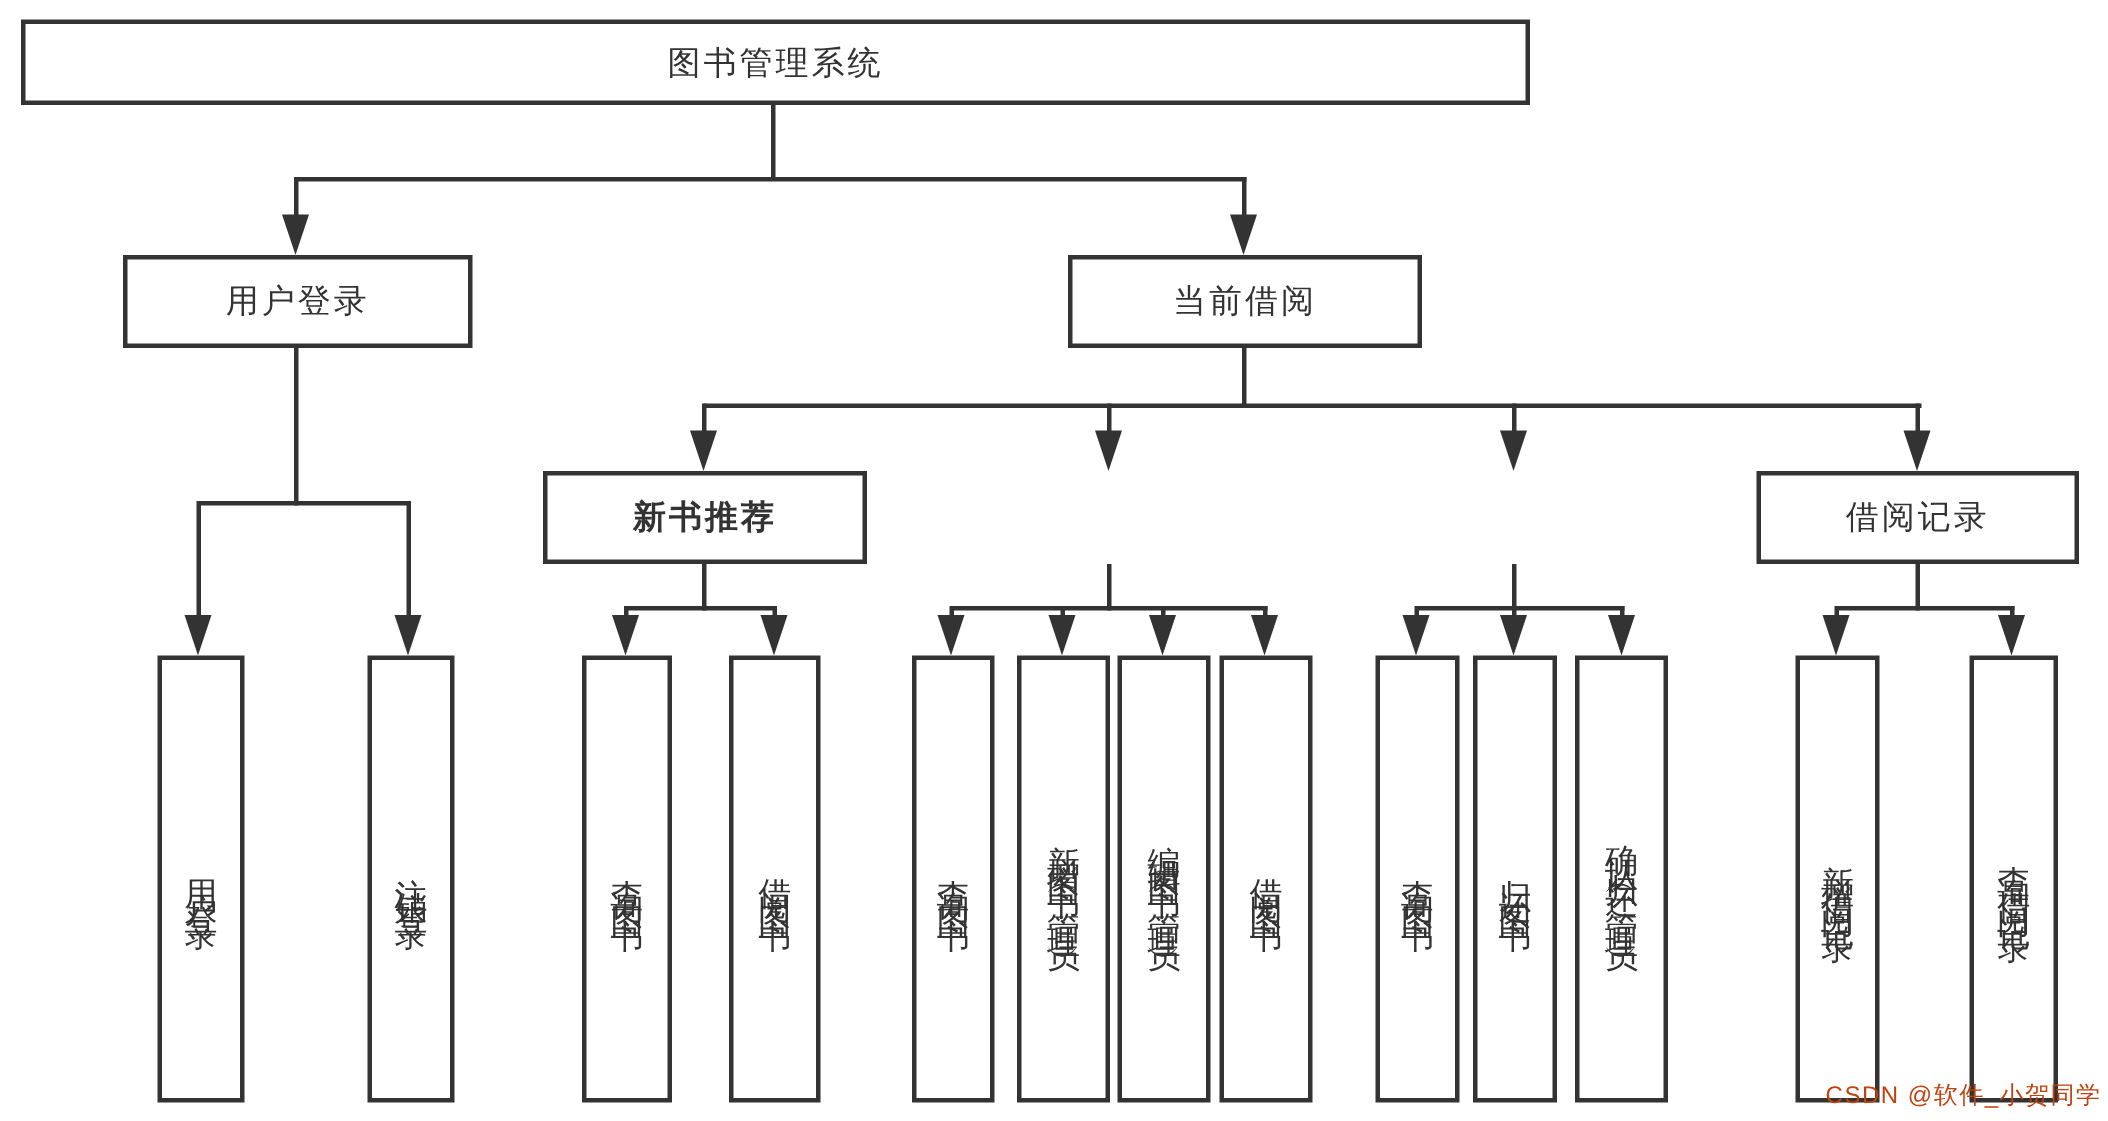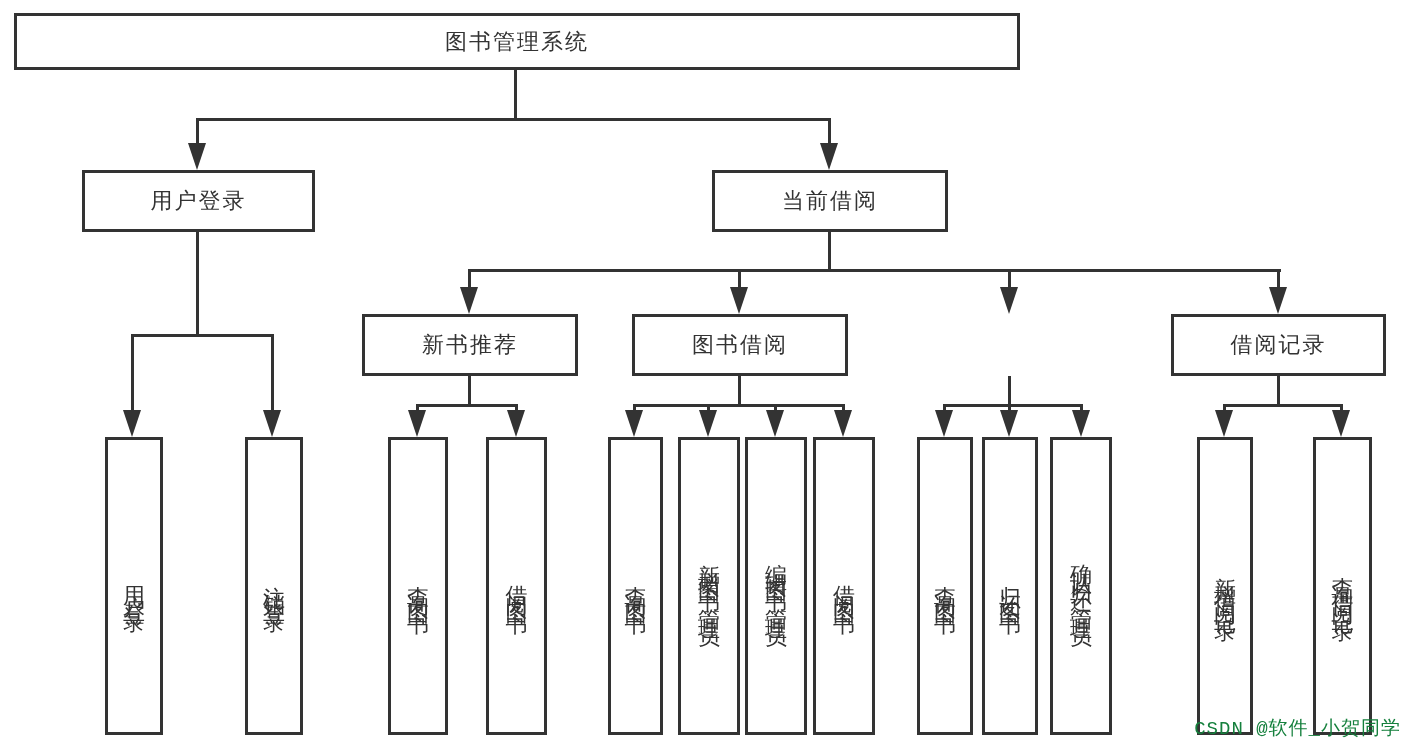--- a/index.html
+++ b/index.html
@@ -35,26 +35,25 @@
     position: absolute;
     width: 0; height: 0;
     border-left: 9px solid transparent;
     border-right: 9px solid transparent;
     border-top: 27px solid #333333;
   }
   .watermark {
     position: absolute;
     right: 4px;
     bottom: 6px;
-    font-size: 19px;
-    color: #15803d;
+    font-size: 16px;
+    color: #c2410c;
     letter-spacing: 1px;
     white-space: nowrap;
     z-index: 5;
-    font-family: Liberation Mono, monospace;
   }
 </style>
 </head>
 <body>
 
 <div id="canvas">
 
   <div class="node hnode" style="left:14px; top:13px; width:1006px; height:57px;">图书管理系统</div>
 
   <div class="vline" style="left:514px; top:70px; height:50px;"></div>
@@ -78,22 +77,21 @@
   <div class="hline" style="left:469px; top:269px; width:812px;"></div>
   <div class="vline" style="left:468px; top:269px; height:24px;"></div>
   <div class="vline" style="left:738px; top:269px; height:24px;"></div>
   <div class="vline" style="left:1008px; top:269px; height:24px;"></div>
   <div class="vline" style="left:1277px; top:269px; height:24px;"></div>
   <div class="arrow" style="left:460px; top:287px;"></div>
   <div class="arrow" style="left:730px; top:287px;"></div>
   <div class="arrow" style="left:1000px; top:287px;"></div>
   <div class="arrow" style="left:1269px; top:287px;"></div>
 
-  <div class="node hnode" style="left:362px; top:314px; width:216px; height:62px;">新书推荐</div>
-  <div class="node hnode" style="left:632px; top:314px; width:216px; height:62px;">图书借阅</div>
+  <div class="node hnode" style="left:362px; top:314px; width:216px; height:62px;font-weight:bold;">新书推荐</div>
   <div class="node hnode" style="left:1171px; top:314px; width:215px; height:62px;">借阅记录</div>
 
   <div class="vline" style="left:468px; top:376px; height:31px;"></div>
   <div class="hline" style="left:417px; top:404px; width:101px;"></div>
   <div class="vline" style="left:416px; top:404px; height:10px;"></div>
   <div class="vline" style="left:515px; top:404px; height:10px;"></div>
   <div class="arrow" style="left:408px; top:410px;"></div>
   <div class="arrow" style="left:507px; top:410px;"></div>
 
   <div class="vline" style="left:738px; top:376px; height:31px;"></div>

